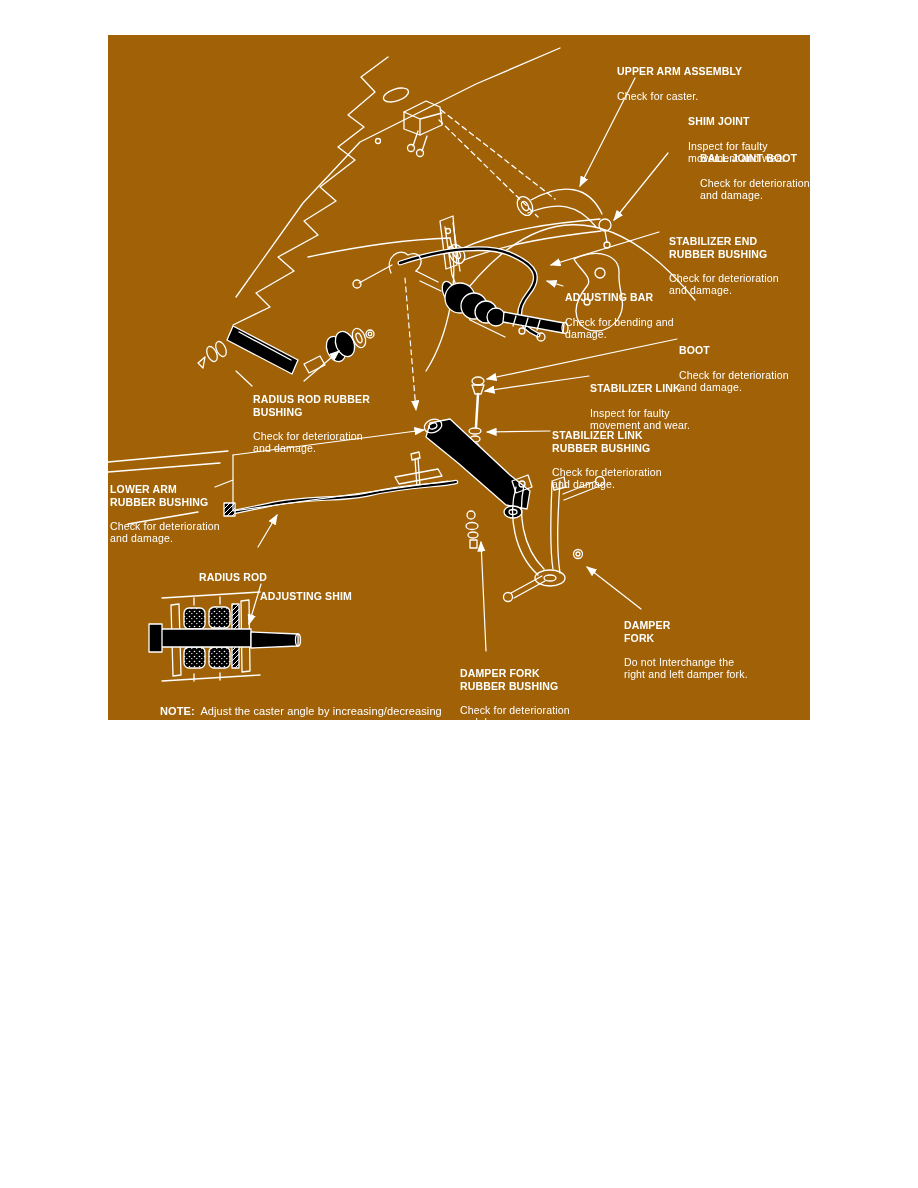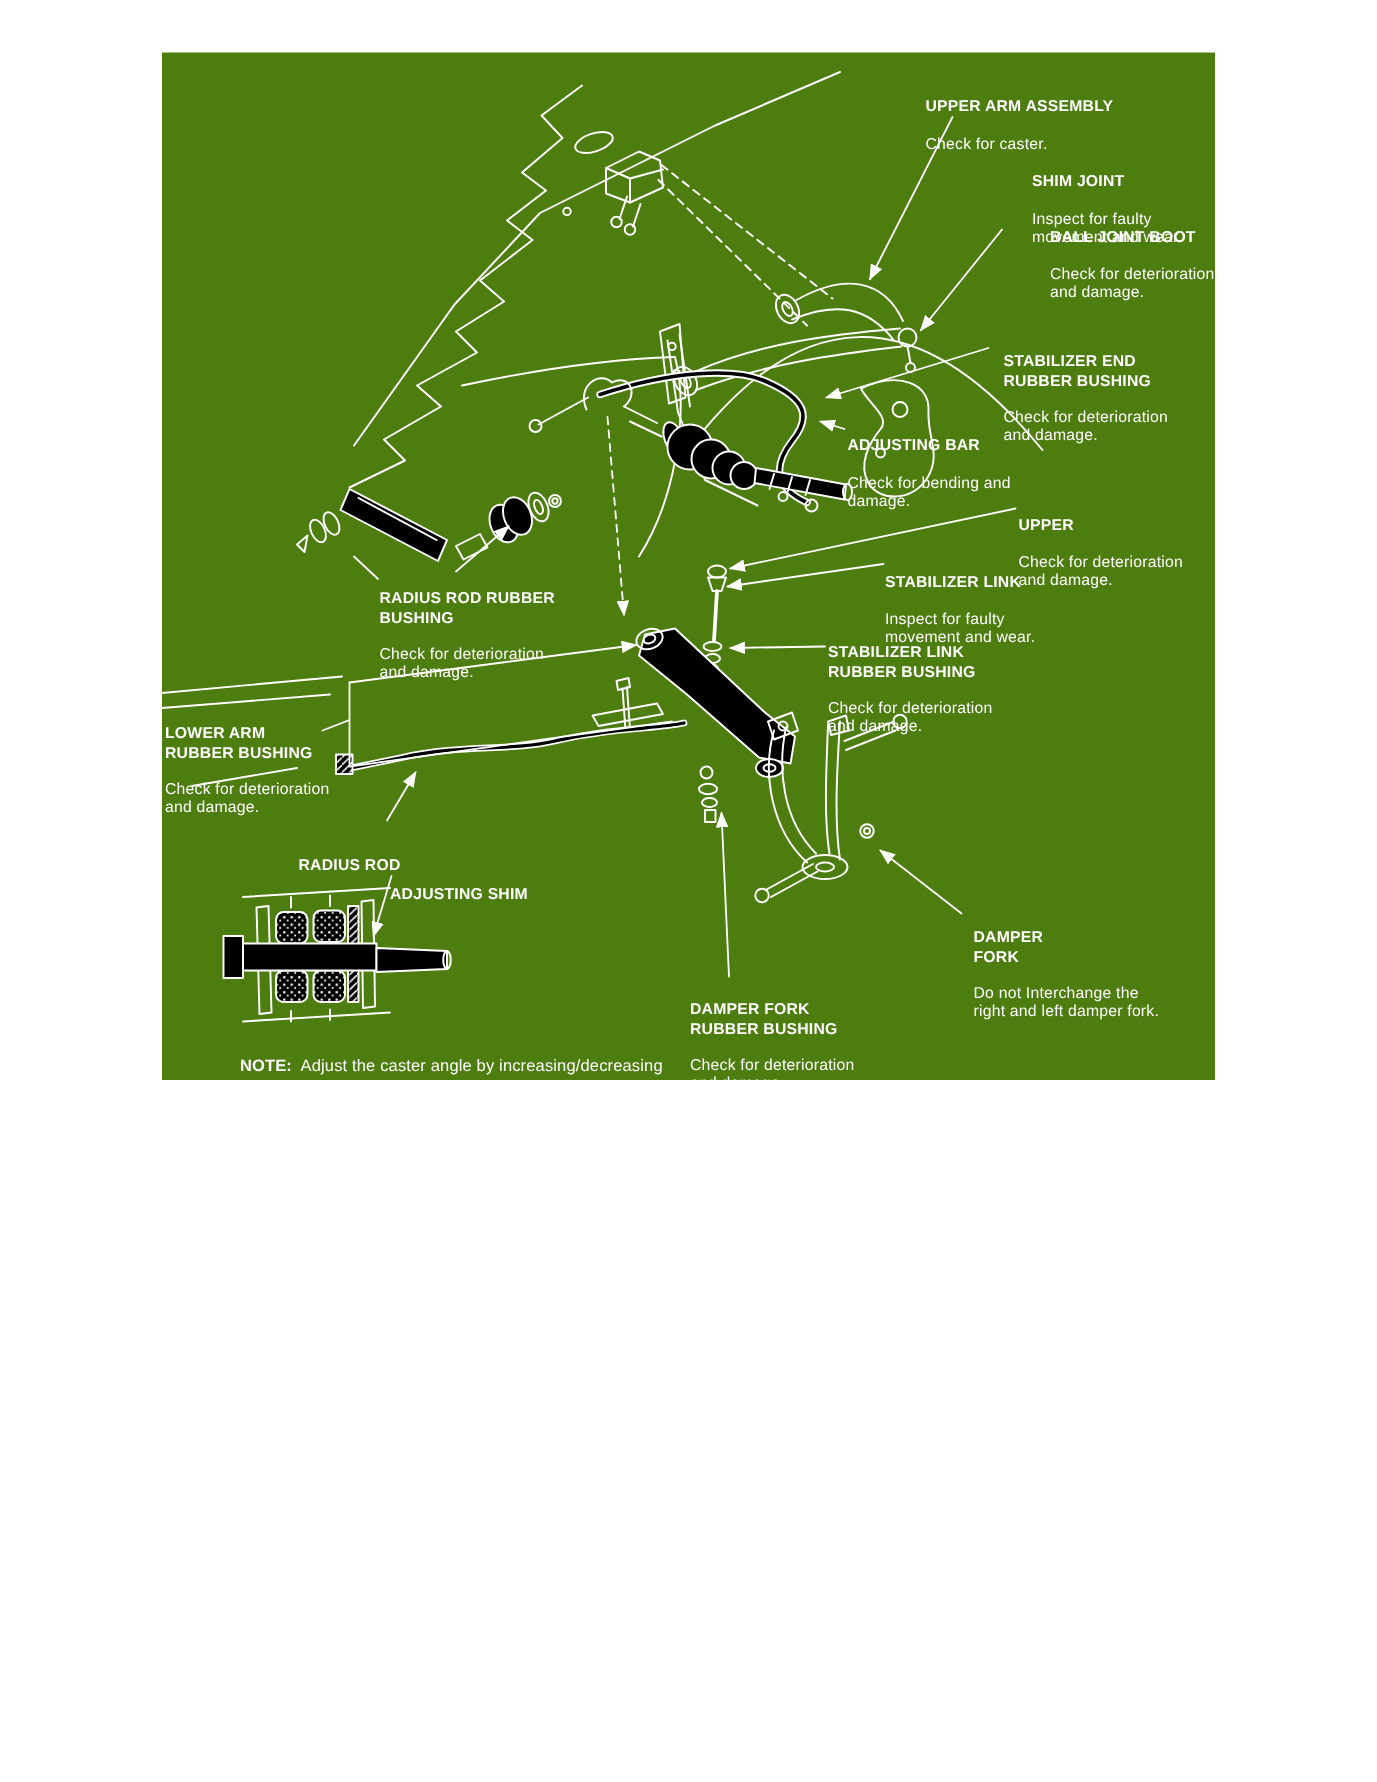--- a/index.html
+++ b/index.html
@@ -1,18 +1,18 @@
 <!DOCTYPE html>
 <html><head>
 <meta charset="utf-8">
 <style>
   html,body{margin:0;padding:0;background:#ffffff;}
   .page{position:relative;width:918px;height:1188px;background:#ffffff;overflow:hidden;
         font-family:"Liberation Sans",sans-serif;}
-  .panel{position:absolute;left:108px;top:35px;width:702px;height:685px;background:#4d7c0f;overflow:hidden;}
+  .panel{position:absolute;left:108px;top:35px;width:702px;height:685px;background:#a16207;overflow:hidden;}
   .panel svg{position:absolute;left:0;top:0;}
   .label{position:absolute;color:#fff;font-size:10.5px;line-height:12.3px;white-space:pre-line;
          letter-spacing:.15px;}
   .label .h{font-weight:bold;}
   .label .b{font-weight:normal;}
   .note{position:absolute;left:5px;top:655px;color:#fff;font-size:11px;line-height:14px;
         white-space:pre-wrap;letter-spacing:.1px;}
   .note .h{font-weight:bold;padding-left:28px;}
 </style>
 </head>
@@ -234,21 +234,21 @@
 and damage.</div>
     </div>
 
     <div class="label" style="left:457px;top:244px">
       <div class="h">ADJUSTING BAR</div>
       <div class="b">Check for bending and
 damage.</div>
     </div>
 
     <div class="label" style="left:571px;top:297px">
-      <div class="h">UPPER</div>
+      <div class="h">BOOT</div>
       <div class="b">Check for deterioration
 and damage.</div>
     </div>
 
     <div class="label" style="left:482px;top:335px">
       <div class="h">STABILIZER LINK</div>
       <div class="b">Inspect for faulty
 movement and wear.</div>
     </div>
 
@@ -276,21 +276,21 @@
     <div class="label" style="left:91px;top:524px">
       <div class="h">RADIUS ROD</div>
       <div class="b"></div>
     </div>
 
     <div class="label" style="left:152px;top:543px">
       <div class="h">ADJUSTING SHIM</div>
       <div class="b"></div>
     </div>
 
-    <div class="label" style="left:541px;top:572px">
+    <div class="label" style="left:516px;top:572px">
       <div class="h">DAMPER
 FORK</div>
       <div class="b">Do not Interchange the
 right and left damper fork.</div>
     </div>
 
     <div class="label" style="left:352px;top:620px">
       <div class="h">DAMPER FORK
 RUBBER BUSHING</div>
       <div class="b">Check for deterioration

